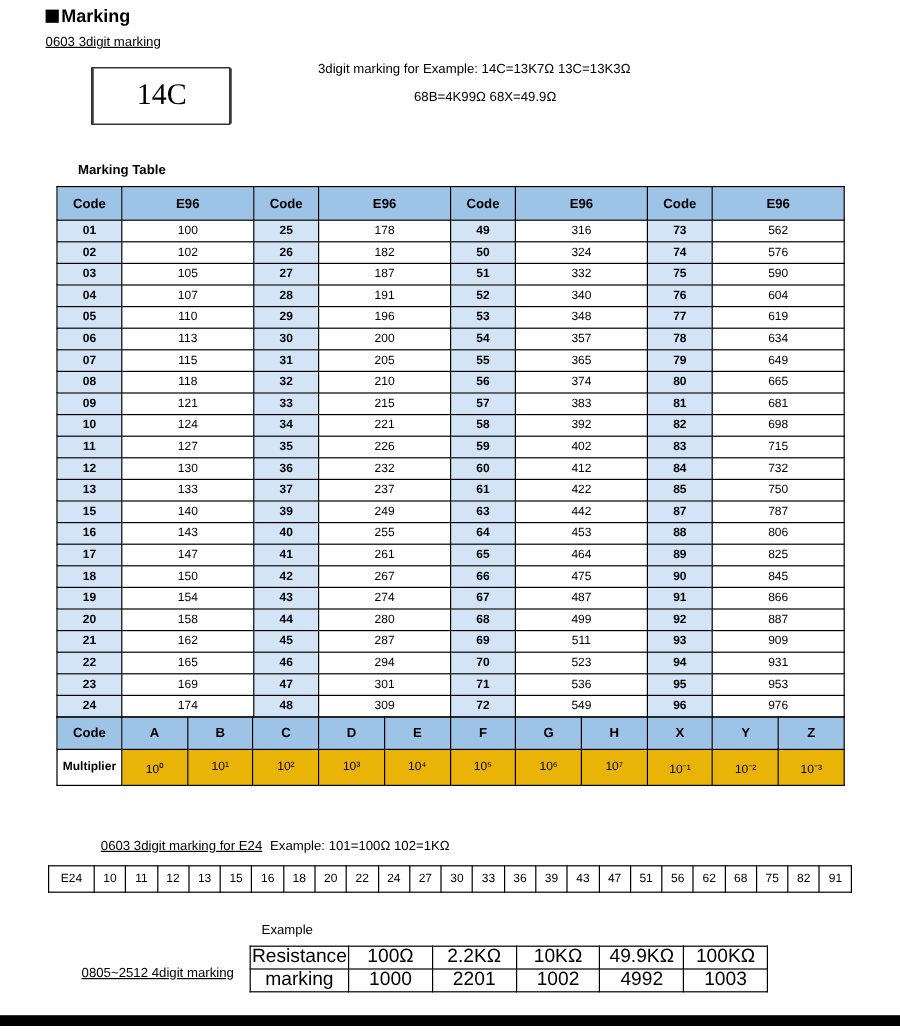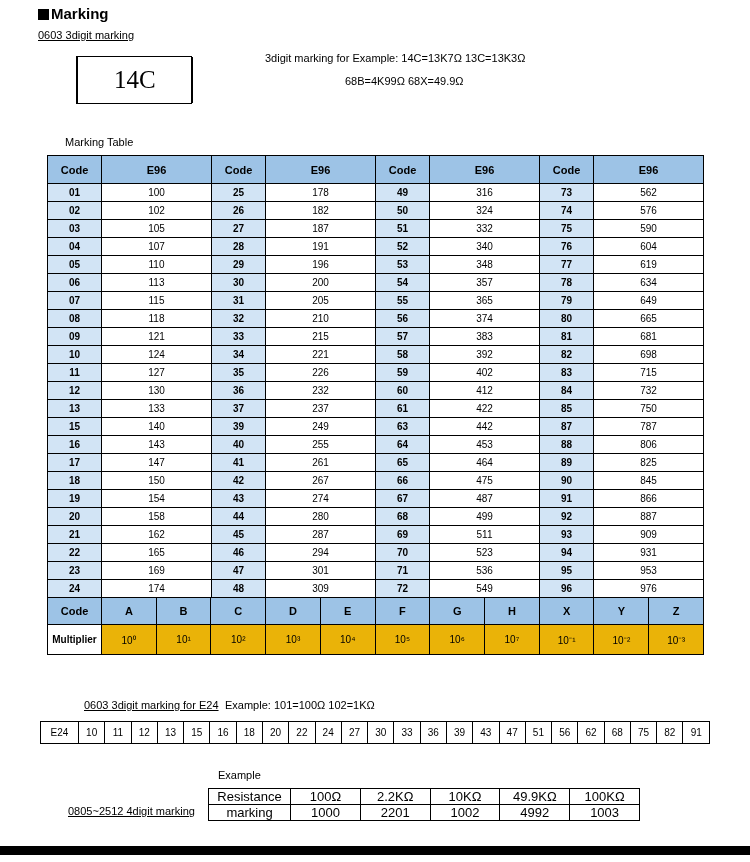--- a/index.html
+++ b/index.html
@@ -15,21 +15,21 @@
 
   .chip { position: absolute; left: 76px; top: 56px; width: 116px; height: 48px; border: 1px solid #000; display: flex; background: #fff; gap: 36px; }
   .chip-end { width: 22px; background: repeating-linear-gradient(45deg, #3a3a3a 0, #3a3a3a 1px, #ffffff 1px, #ffffff 3px); }
   .end-left { border-right: 1px solid #000; }
   .end-right { border-left: 1px solid #000; }
   .chip-center { flex: 1; display: flex; align-items: center; justify-content: center; font-family: "Liberation Serif", serif; font-size: 25px; }
 
   .example { position: absolute; left: 265px; top: 47px; font-size: 11px; line-height: 23px; }
   .example .line2 { margin-left: 80px; }
 
-  .mt-title { position: absolute; left: 49px; top: 136px; font-size: 11px; font-weight: normal; padding-left: 16px; }
+  .mt-title { position: absolute; left: 49px; top: 136px; font-size: 11px; font-weight: bold; padding-left: 16px; }
 
   .tables { position: absolute; left: 47px; top: 155px; width: 657px; }
   table { border-collapse: collapse; table-layout: fixed; width: 657px; }
   th, td { border: 1px solid #000; text-align: center; padding: 0; overflow: hidden; white-space: nowrap; }
 
   .mt thead th { background: #9dc3e6; height: 28px; font-size: 11px; font-weight: bold; }
   .mt tbody td { height: 18px; font-size: 10px; }
   .mt .w-code { width: 54px; }
   .mt .w-val { width: 110px; }
   td.code-cell { background: #d2e4f5; font-weight: bold; }
@@ -43,21 +43,21 @@
 
   .h-e24 { position: absolute; left: 40px; top: 699px; margin-left: 44px; }
   .e24-example { position: absolute; left: 225px; top: 699px; font-size: 11px; }
   .e24-table { position: absolute; left: 40px; top: 721px; width: 670px; }
   .e24-table td { height: 22px; font-size: 10px; background: #fff; }
   .e24-table .w-label { width: 38px; }
 
   .h-4digit { position: absolute; left: 40px; top: 805px; padding-left: 28px; }
   .fd-example { position: absolute; left: 218px; top: 769px; font-size: 11px; }
   .fd-table { position: absolute; left: 208px; top: 788px; width: 432px; }
-  .fd-table td { height: 16px; font-size: 13px; background: #fff; }
+  .fd-table td { height: 16px; font-size: 16px; background: #fff; }
   .fd-table .w-rlabel { width: 82px; }
 
   .bottom-bar { position: absolute; left: 0; top: 846px; width: 750px; height: 9px; background: #000; }
 </style>
 </head>
 <body>
 
 <div class="page">
 
   <div class="title-row">

